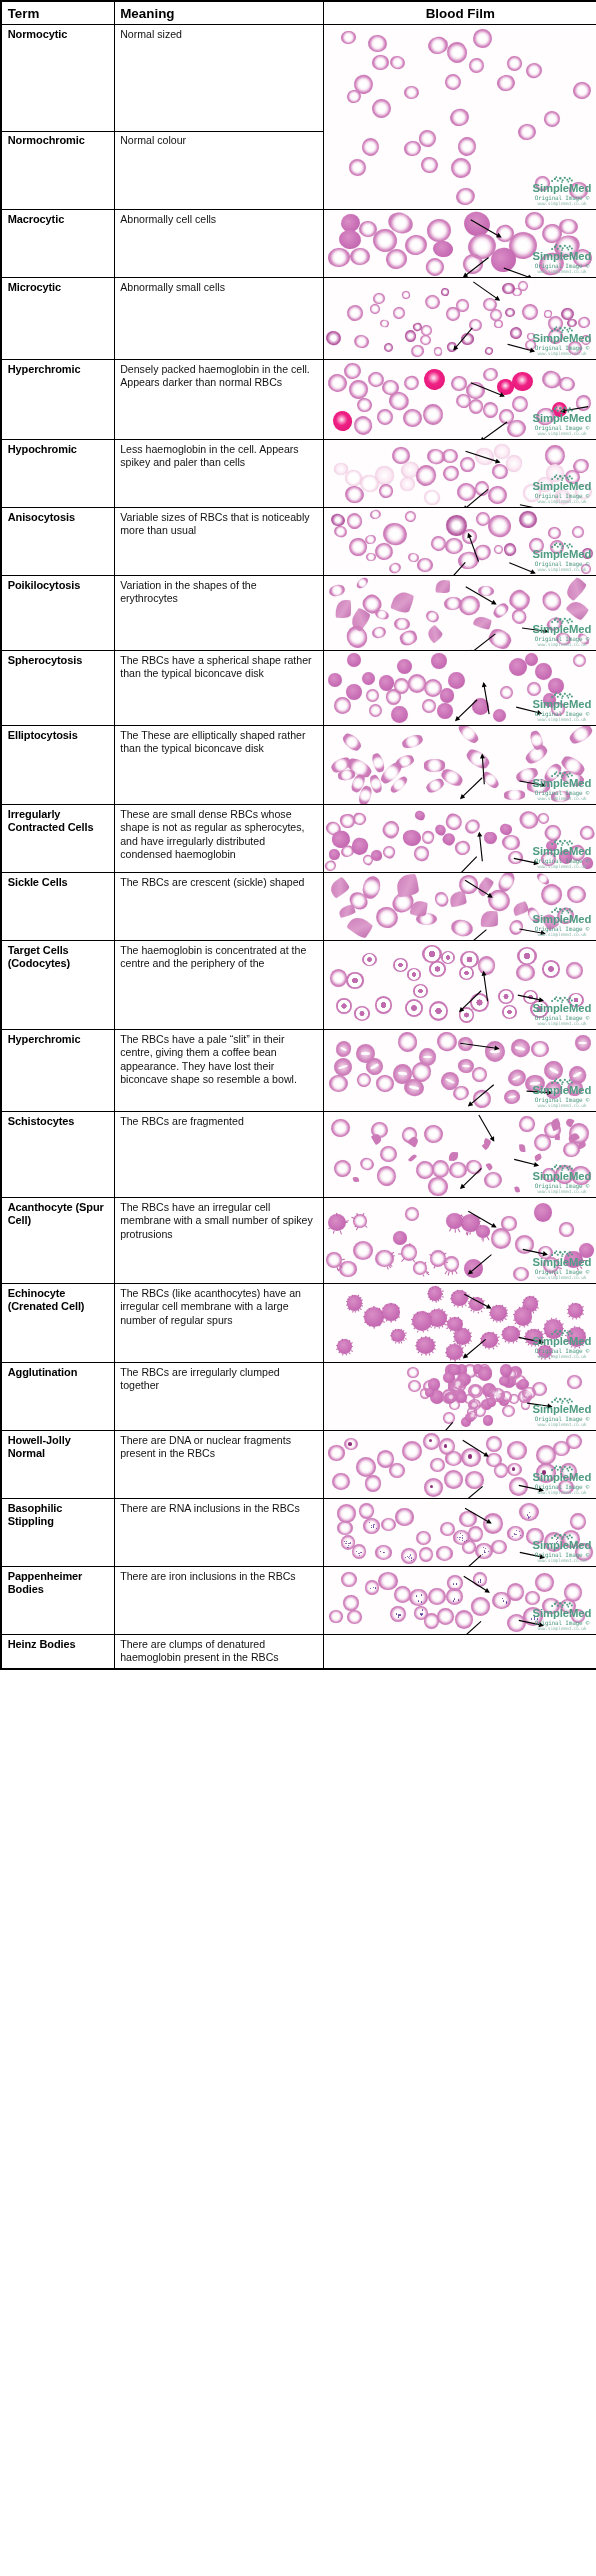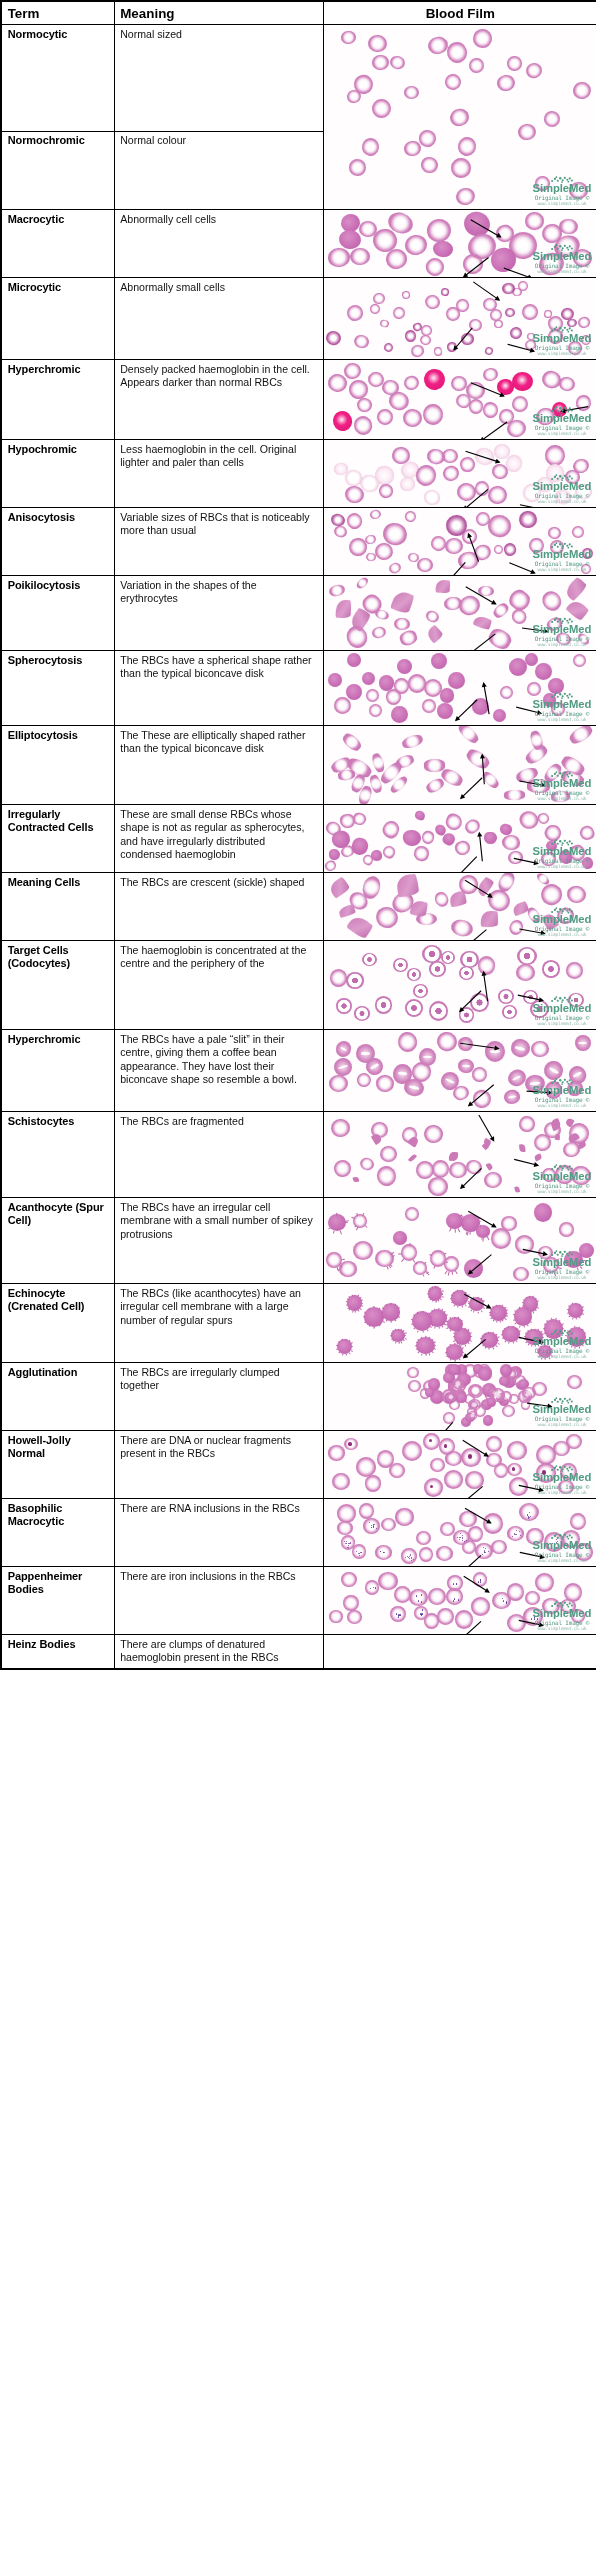--- a/index.html
+++ b/index.html
@@ -450,21 +450,21 @@
                   </svg></div>
                 <div class="wm-name">SimpleMed</div>
                 <div class="wm-sub">Original Image ©</div>
                 <div class="wm-url">www.simplemed.co.uk</div>
               </div>
             </div>
           </td>
         </tr>
         <tr style="height: 67px;">
           <td class="term">Hypochromic</td>
-          <td class="mean">Less haemoglobin in the cell. Original lighter and paler than cells</td>
+          <td class="mean">Less haemoglobin in the cell. Appears spikey and paler than cells</td>
           <td class="film">
             <div class="film-wrap" style="height:67px;">
               <div class="smear">
                 <div class="rbc pale" style="left:51px;top:26px;width:18.6px;height:19px;transform:rotate(-15deg);"></div>
                 <div class="rbc " style="left:168px;top:24px;width:16px;height:14.8px;transform:rotate(12deg);"></div>
                 <div class="rbc " style="left:119px;top:26px;width:15.5px;height:14.8px;transform:rotate(-15deg);"></div>
                 <div class="rbc pale" style="left:151px;top:7.5px;width:19.3px;height:17.3px;transform:rotate(14deg);"></div>
                 <div class="rbc " style="left:221px;top:5px;width:20px;height:21px;transform:rotate(5deg);"></div>
                 <div class="rbc pale" style="left:76px;top:37px;width:15.3px;height:14px;transform:rotate(-16deg);"></div>
                 <div class="rbc " style="left:68px;top:6.6px;width:17.5px;height:17px;transform:rotate(7deg);"></div>
@@ -911,21 +911,21 @@
                     <circle cx="17" cy="8.6" r="1.2" fill="#4f9c83"></circle>
                   </svg></div>
                 <div class="wm-name">SimpleMed</div>
                 <div class="wm-sub">Original Image ©</div>
                 <div class="wm-url">www.simplemed.co.uk</div>
               </div>
             </div>
           </td>
         </tr>
         <tr style="height: 67px;">
-          <td class="term">Meaning Cells</td>
+          <td class="term">Sickle Cells</td>
           <td class="mean">The RBCs are crescent (sickle) shaped</td>
           <td class="film">
             <div class="film-wrap" style="height:67px;">
               <div class="smear">
                 <div class="rbc " style="left:52px;top:34px;width:22px;height:21px;transform:rotate(24deg);"></div>
                 <div class="rbc " style="left:68px;top:20px;width:22px;height:19px;transform:rotate(-37deg);"></div>
                 <div class="rbc sickle" style="left:126px;top:19px;width:16px;height:14px;transform:rotate(-9deg);"></div>
                 <div class="rbc " style="left:233px;top:35px;width:16.5px;height:15.6px;transform:rotate(-35deg);"></div>
                 <div class="rbc sickle" style="left:25px;top:45px;width:21.6px;height:17.4px;transform:rotate(37deg);"></div>
                 <div class="rbc sickle" style="left:219px;top:42px;width:15px;height:13px;transform:rotate(65deg);"></div>
@@ -1962,21 +1962,21 @@
                     <circle cx="17" cy="8.6" r="1.2" fill="#4f9c83"></circle>
                   </svg></div>
                 <div class="wm-name">SimpleMed</div>
                 <div class="wm-sub">Original Image ©</div>
                 <div class="wm-url">www.simplemed.co.uk</div>
               </div>
             </div>
           </td>
         </tr>
         <tr style="height: 67px;">
-          <td class="term">Basophilic Macrocytic</td>
+          <td class="term">Basophilic Stippling</td>
           <td class="mean">There are RNA inclusions in the RBCs</td>
           <td class="film">
             <div class="film-wrap" style="height:67px;">
               <div class="smear">
                 <div class="rbc " style="left:220px;top:33px;width:20px;height:20px;"></div>
                 <div class="incl baso" style="left:233px;top:42px;width:1.4px;height:1.4px;"></div>
                 <div class="incl baso" style="left:233px;top:39px;width:1.4px;height:1.4px;"></div>
                 <div class="incl baso" style="left:228px;top:44px;width:1.4px;height:1.4px;"></div>
                 <div class="incl baso" style="left:232px;top:43px;width:1.4px;height:1.4px;"></div>
                 <div class="incl baso" style="left:233px;top:38px;width:1.4px;height:1.4px;"></div>

